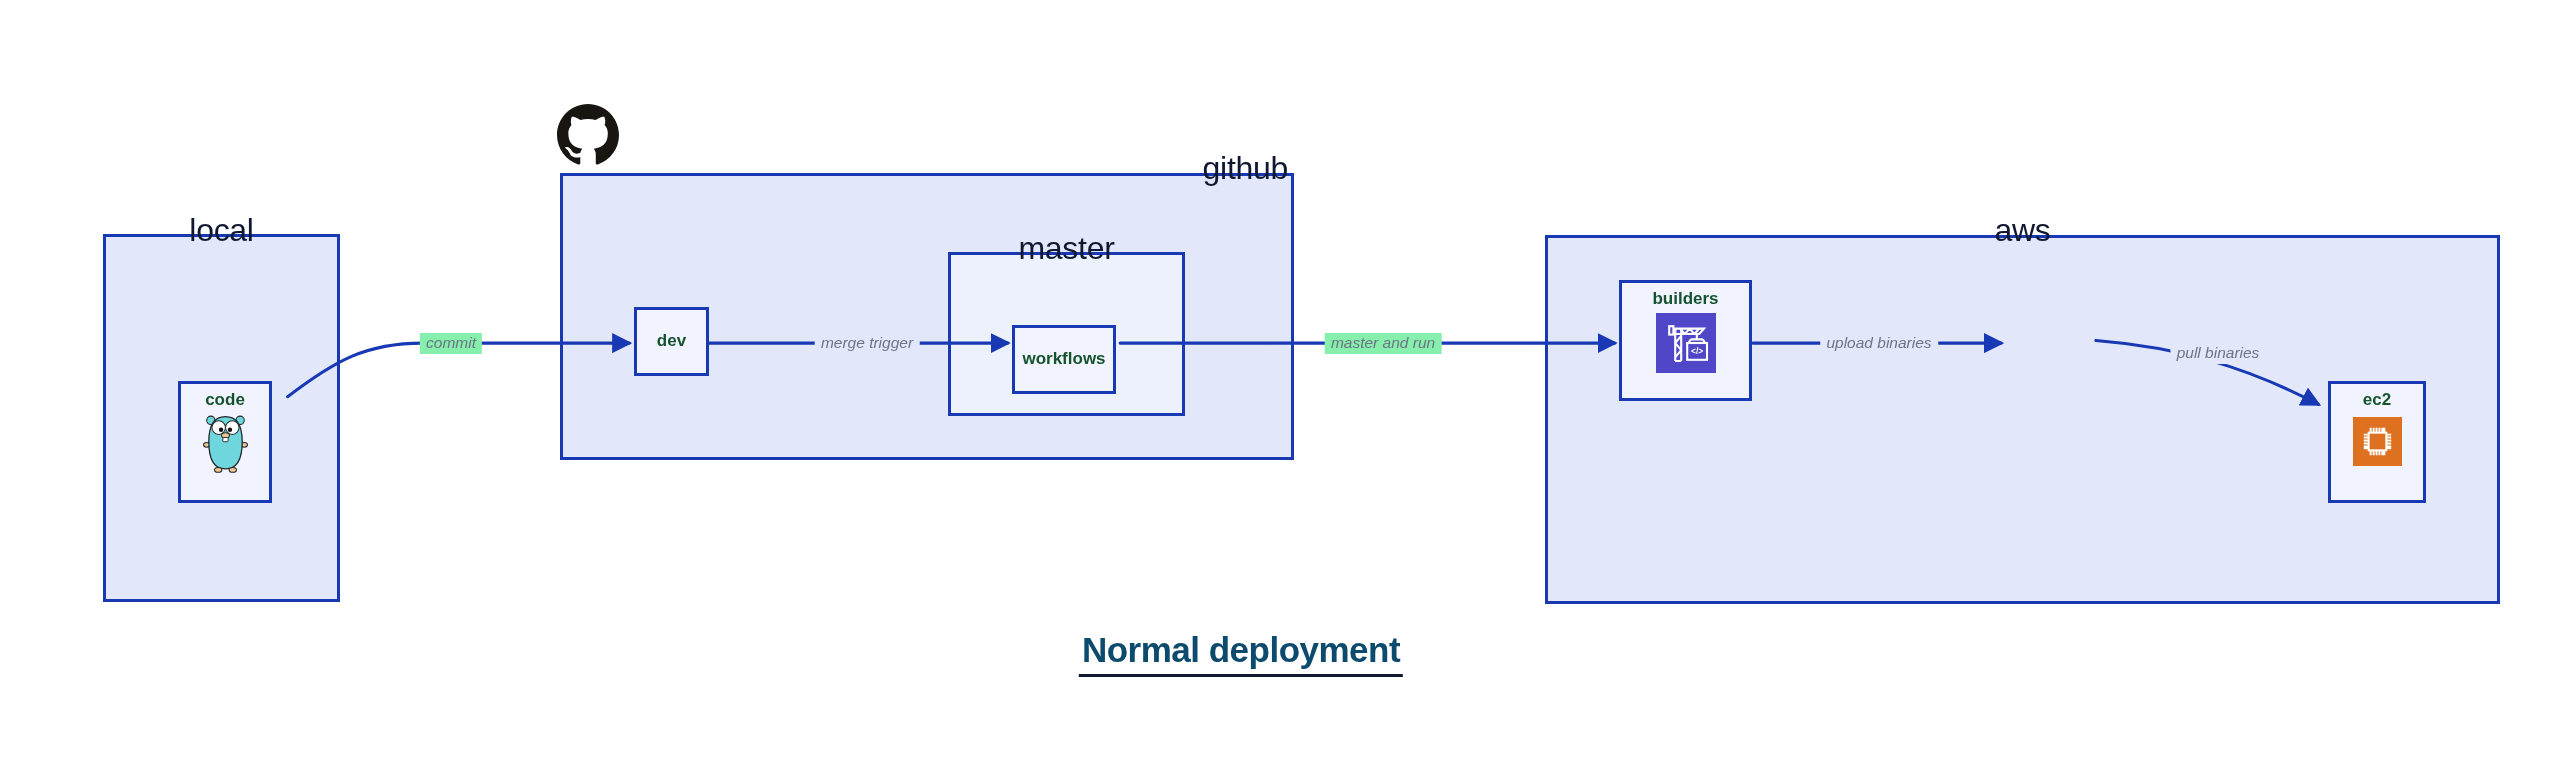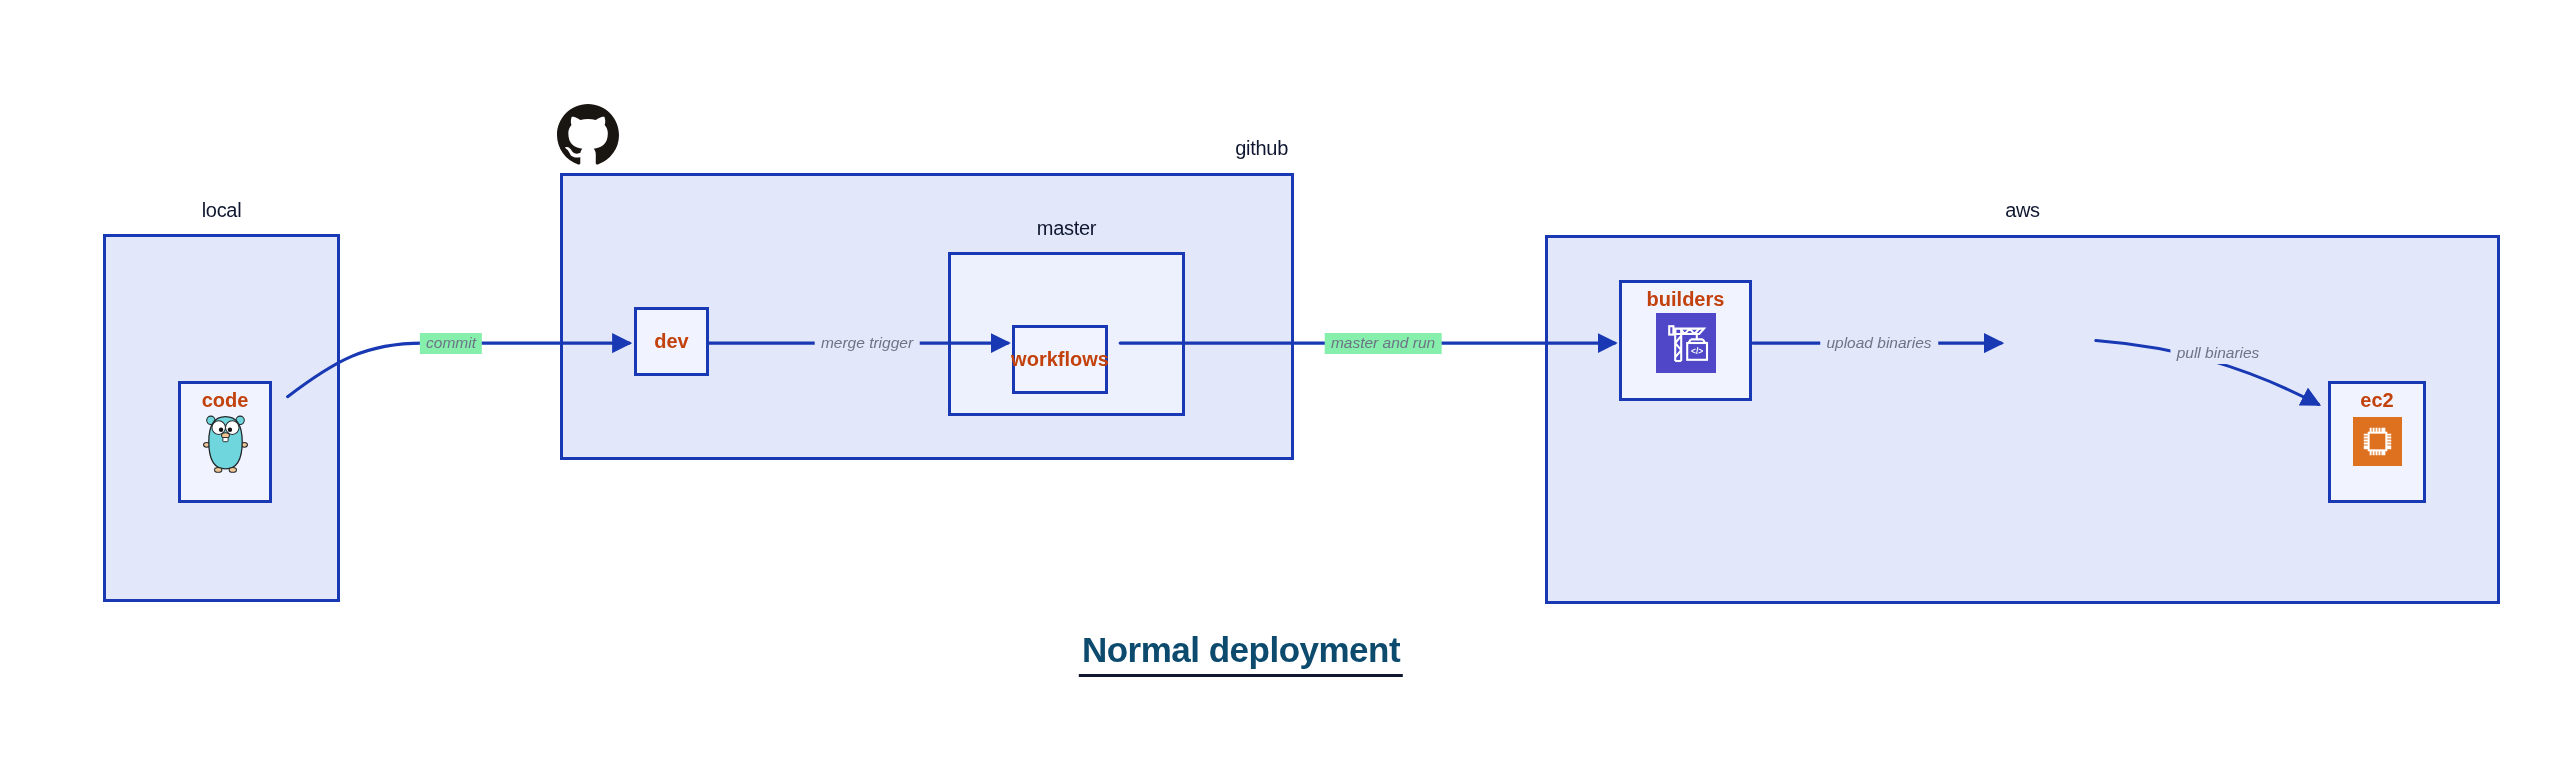--- a/index.html
+++ b/index.html
@@ -2,29 +2,29 @@
 <html style="font-size:8.2px"><head>
 <meta charset="utf-8">
 <style>
   html,body{margin:0;padding:0;background:#ffffff;}
   body{font-family:"Liberation Sans", sans-serif;}
   .canvas{position:relative;width:2604px;height:781px;background:#ffffff;overflow:hidden;}
 
   .group{position:absolute;background:#e2e8fa;border:3.1px solid #1838b4;box-sizing:border-box;}
   .group.inner{background:#edf1fd;}
 
-  .group-label{position:absolute;color:#101831;font-size:20px;font-weight:500;letter-spacing:-0.3px;line-height:31px;}
+  .group-label{position:absolute;color:#101831;font-size:32px;font-weight:500;letter-spacing:-0.3px;line-height:31px;margin-top:20px;}
   .group-label.center{text-align:center;}
   .group-label.right{text-align:right;}
 
   .node{position:absolute;background:#f1f4fe;border:3.1px solid #1838b4;box-sizing:border-box;
         display:flex;flex-direction:column;align-items:center;}
   .node.center-label{justify-content:center;}
   .node.top-label{justify-content:flex-start;}
-  .node-label{color:#c2410c;font-weight:700;font-size:20px;line-height:18.5px;text-align:right;}
+  .node-label{color:#14532d;font-weight:700;font-size:17px;line-height:18.5px;text-align:right;}
   .top-label .node-label{margin-top:7.2px;}
 
   .edges{position:absolute;left:0;top:0;}
 
   .edge-label{position:absolute;transform:translateX(-50%);font-style:italic;font-size:15.5px;
               color:#6d7486;line-height:20.6px;padding:0 6.2px;white-space:nowrap;}
   .bg-white{background:#86efac;font-style:italic;}
   .bg-group{background:#e2e8fa;}
 
   .diagram-title{position:absolute;transform:translateX(-50%);color:#0c4a6e;font-size:35px;
@@ -83,21 +83,21 @@
       <circle cx="53.5" cy="33" r="4.2" fill="#111111"></circle>
       <ellipse cx="45" cy="44" rx="7.5" ry="5" fill="#f2c694" stroke="#23292b" stroke-width="2"></ellipse>
       <rect x="40" y="48" width="10" height="8" rx="1.5" fill="#ffffff" stroke="#23292b" stroke-width="1.8"></rect>
     </svg>
   </div>
 
   <div class="node center-label" style="left:634px;top:307px;width:75px;height:69px;">
     <div class="node-label">dev</div>
   </div>
 
-  <div class="node center-label" style="left:1012px;top:325px;width:96px;height:69px;">
+  <div class="node center-label" style="left:1012px;top:325px;width:104px;height:69px;">
     <div class="node-label">workflows</div>
   </div>
 
   <div class="node top-label" style="left:1619px;top:280px;width:133px;height:121px;">
     <div class="node-label">builders</div>
     <svg width="60" height="60" viewBox="0 0 100 100" style="margin-top:4.1px;">
       <rect x="0" y="0" width="100" height="100" fill="#4f46c8"></rect>
       <g stroke="#ffffff" stroke-width="3.5" fill="none">
         <rect x="22" y="22" width="7" height="14"></rect>
         <path d="M32,26 H80 L72,35 H32 Z"></path>

